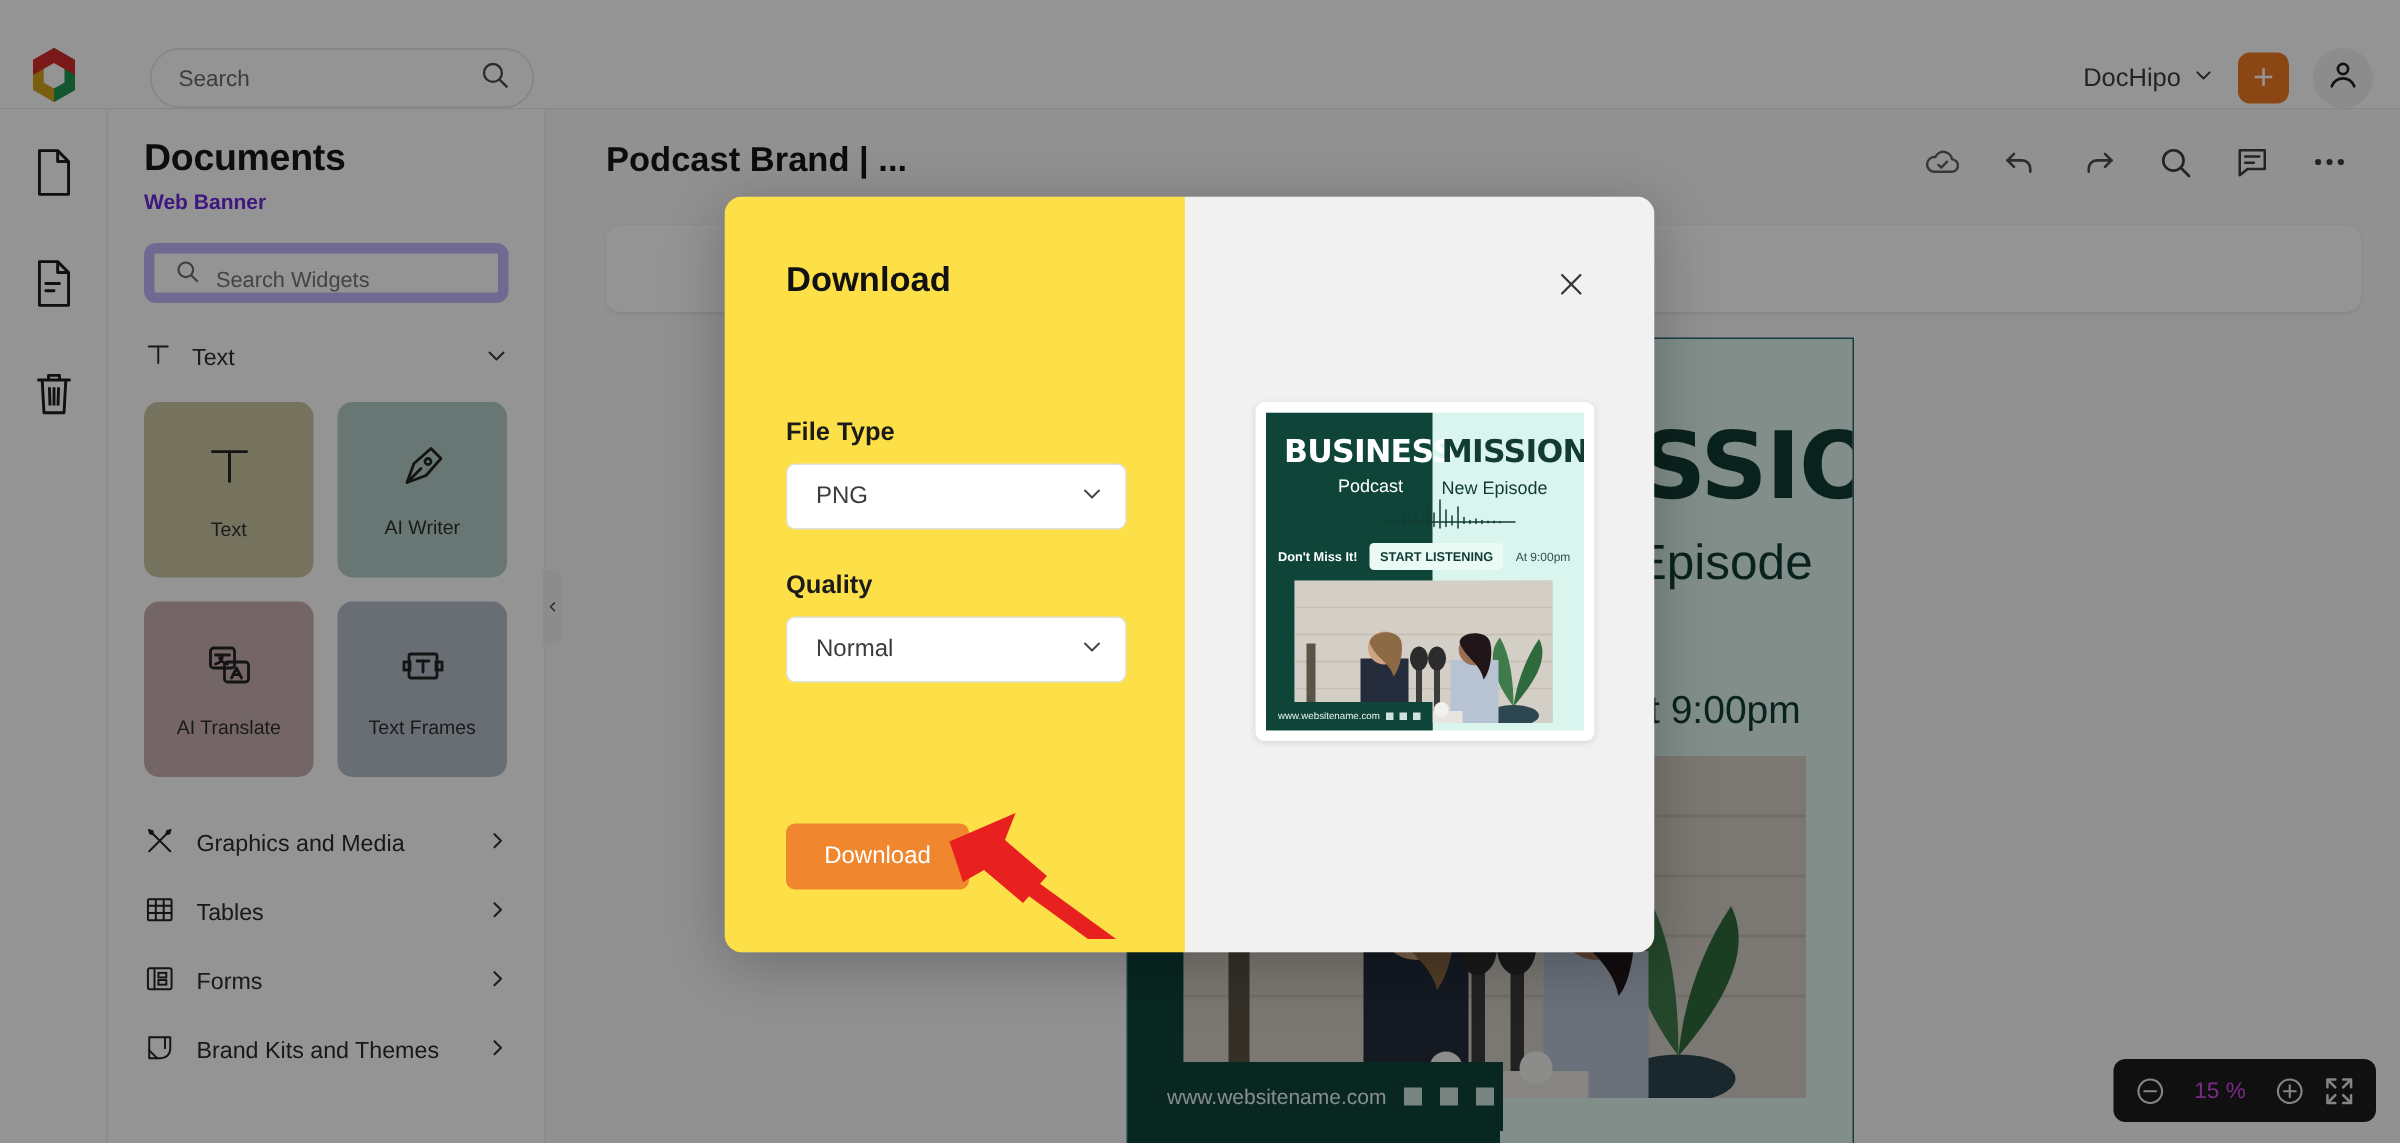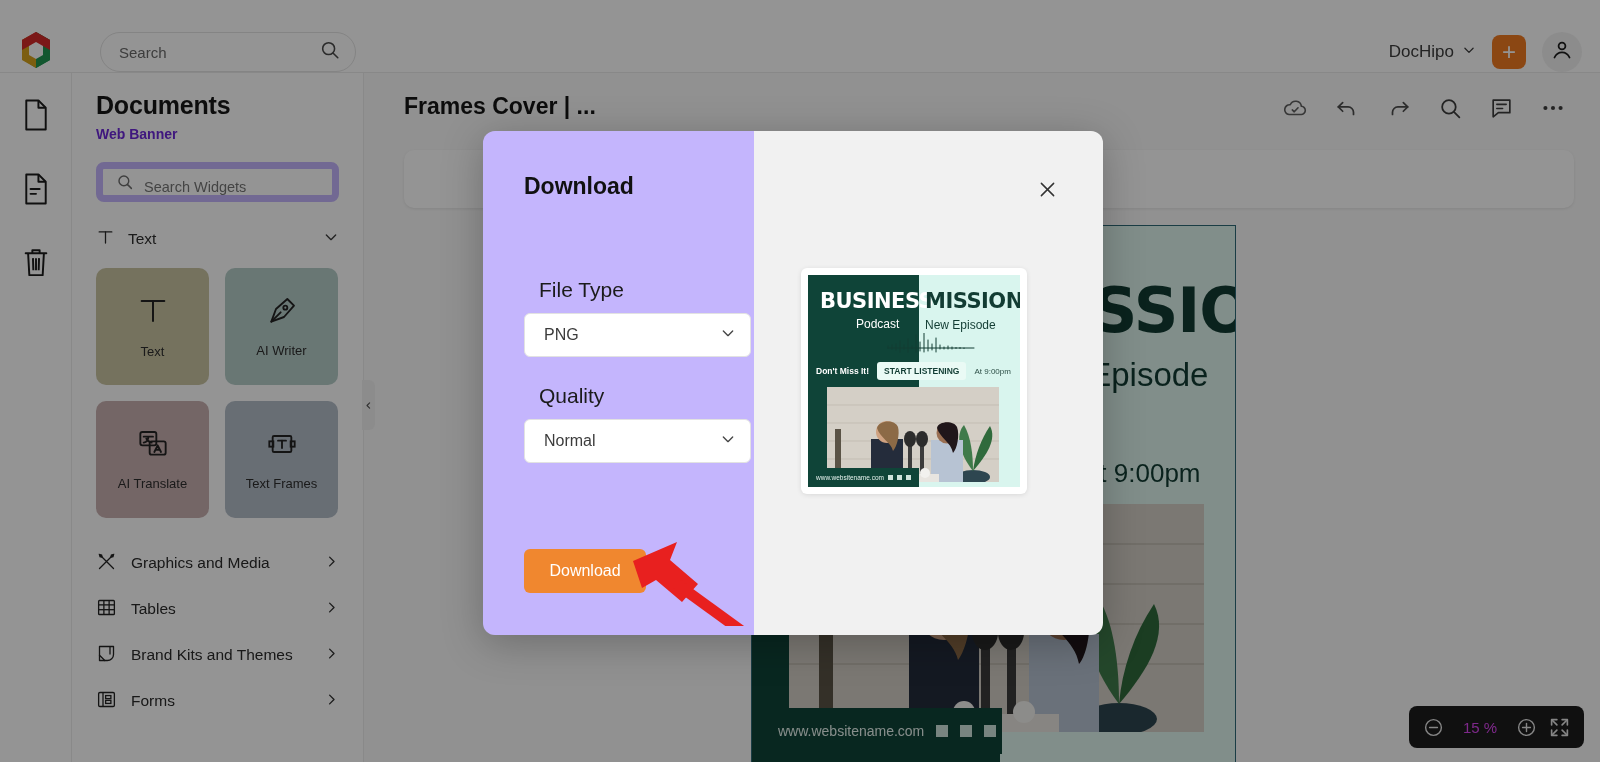--- a/index.html
+++ b/index.html
@@ -147,24 +147,24 @@
   .overlay {
     position: absolute; inset: 0; background: rgba(0,0,0,0.42); z-index: 50;
   }
 
   
   .modal {
     position: absolute; left: 483px; top: 131px; width: 620px; height: 504px;
     border-radius: 12px; overflow: hidden; display: flex; z-index: 60;
     box-shadow: 0 8px 40px rgba(0,0,0,.25);
   }
-  .modal-left { width: 271px; background: #c4b5fd; padding: 42px 0 0 41px; position: relative; }
+  .modal-left { width: 307px; background: #fde047; padding: 42px 0 0 41px; position: relative; }
   .modal-right { flex: 1; background: #f1f1f1; position: relative; }
   .modal-title { font-size: 23px; font-weight: bold; color: #111; }
-  .field-label { font-size: 21px; font-weight: normal; color: #1b1b1b; margin-left: 15px; }
+  .field-label { font-size: 17px; font-weight: bold; color: #1b1b1b; }
   .select {
     margin-top: 11px; width: 227px; height: 44px; border: 1px solid #e2e2e2; border-radius: 6px;
     background: #fff; display: flex; align-items: center; padding: 0 14px 0 19px; cursor: pointer;
   }
   .select .sv { flex: 1; font-size: 16px; color: #3c3c3c; }
   .dl-btn {
     position: absolute; left: 41px; top: 418px; width: 122px; height: 44px;
     background: #f0872f; border-radius: 6px; border: none; color: #fff; font-size: 16px;
     font-family: "Liberation Sans", sans-serif; cursor: pointer;
   }
@@ -402,61 +402,61 @@
         <span class="c-label">Tables</span>
         <span>
           <svg width="15" height="15" viewBox="0 0 24 24" fill="none" stroke="#333" stroke-width="2.2">
             <polyline points="9,5 16,12 9,19" stroke-linecap="round" stroke-linejoin="round"></polyline>
           </svg>
         </span>
       </div>
       <div class="cat-row">
         <span>
           <svg width="21" height="21" viewBox="0 0 24 24" fill="none" stroke="#232323" stroke-width="1.5">
-            <path d="M4 4h16v9a7 7 0 0 1-7 7H4z" stroke-linejoin="round"></path>
-            <path d="M4 14l6 6" stroke-linecap="round"></path>
-              <line x1="16" y1="4" x2="16" y2="13"></line>
-          </svg>
-        </span>
-        <span class="c-label">Brand Kits and Themes</span>
-        <span>
-          <svg width="15" height="15" viewBox="0 0 24 24" fill="none" stroke="#333" stroke-width="2.2">
-            <polyline points="9,5 16,12 9,19" stroke-linecap="round" stroke-linejoin="round"></polyline>
-          </svg>
-        </span>
-      </div>
-      <div class="cat-row">
-        <span>
-          <svg width="21" height="21" viewBox="0 0 24 24" fill="none" stroke="#232323" stroke-width="1.5">
             <rect x="3" y="4" width="18" height="16" rx="1.5"></rect>
               <line x1="8" y1="4" x2="8" y2="20"></line>
             <rect x="11" y="7.5" width="6" height="3.5"></rect>
               <rect x="11" y="13" width="6" height="3.5"></rect>
           </svg>
         </span>
         <span class="c-label">Forms</span>
+        <span>
+          <svg width="15" height="15" viewBox="0 0 24 24" fill="none" stroke="#333" stroke-width="2.2">
+            <polyline points="9,5 16,12 9,19" stroke-linecap="round" stroke-linejoin="round"></polyline>
+          </svg>
+        </span>
+      </div>
+      <div class="cat-row">
+        <span>
+          <svg width="21" height="21" viewBox="0 0 24 24" fill="none" stroke="#232323" stroke-width="1.5">
+            <path d="M4 4h16v9a7 7 0 0 1-7 7H4z" stroke-linejoin="round"></path>
+            <path d="M4 14l6 6" stroke-linecap="round"></path>
+              <line x1="16" y1="4" x2="16" y2="13"></line>
+          </svg>
+        </span>
+        <span class="c-label">Brand Kits and Themes</span>
         <span>
           <svg width="15" height="15" viewBox="0 0 24 24" fill="none" stroke="#333" stroke-width="2.2">
             <polyline points="9,5 16,12 9,19" stroke-linecap="round" stroke-linejoin="round"></polyline>
           </svg>
         </span>
       </div>
     </div>
   </div>
 
   <div class="collapse-handle">
     <span>
       <svg width="9" height="9" viewBox="0 0 24 24" fill="none" stroke="#555" stroke-width="3">
         <polyline points="15,5 8,12 15,19" stroke-linecap="round" stroke-linejoin="round"></polyline>
       </svg>
     </span>
   </div>
 
   <div class="canvas-area">
-    <div class="doc-title">Frames Cover | ...</div>
+    <div class="doc-title">Podcast Brand | ...</div>
 
     <div class="doc-tools">
       <span class="tool-ic">
         <svg width="26" height="26" viewBox="0 0 24 24" fill="none" stroke="#5f5f5f" stroke-width="1.5">
           <path d="M6.5 18h11a3.8 3.8 0 0 0 .4-7.6A5.4 5.4 0 0 0 7.6 9 4.5 4.5 0 0 0 6.5 18z" stroke-linejoin="round"></path>
           <polyline points="9.5,13.8 11.3,15.5 14.8,11.8" stroke-linecap="round" stroke-linejoin="round"></polyline>
         </svg>
       </span>
       <span class="tool-ic">
         <svg width="26" height="26" viewBox="0 0 24 24" fill="none" stroke="#4d4d4d" stroke-width="1.6">

